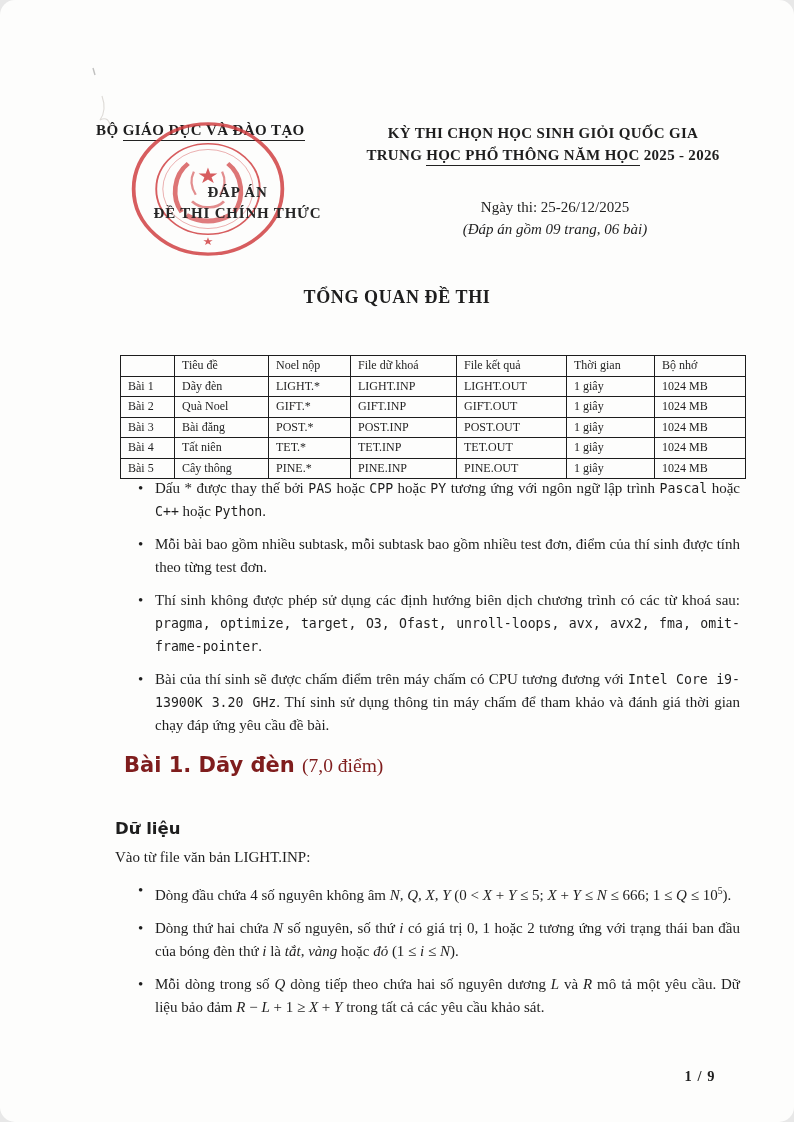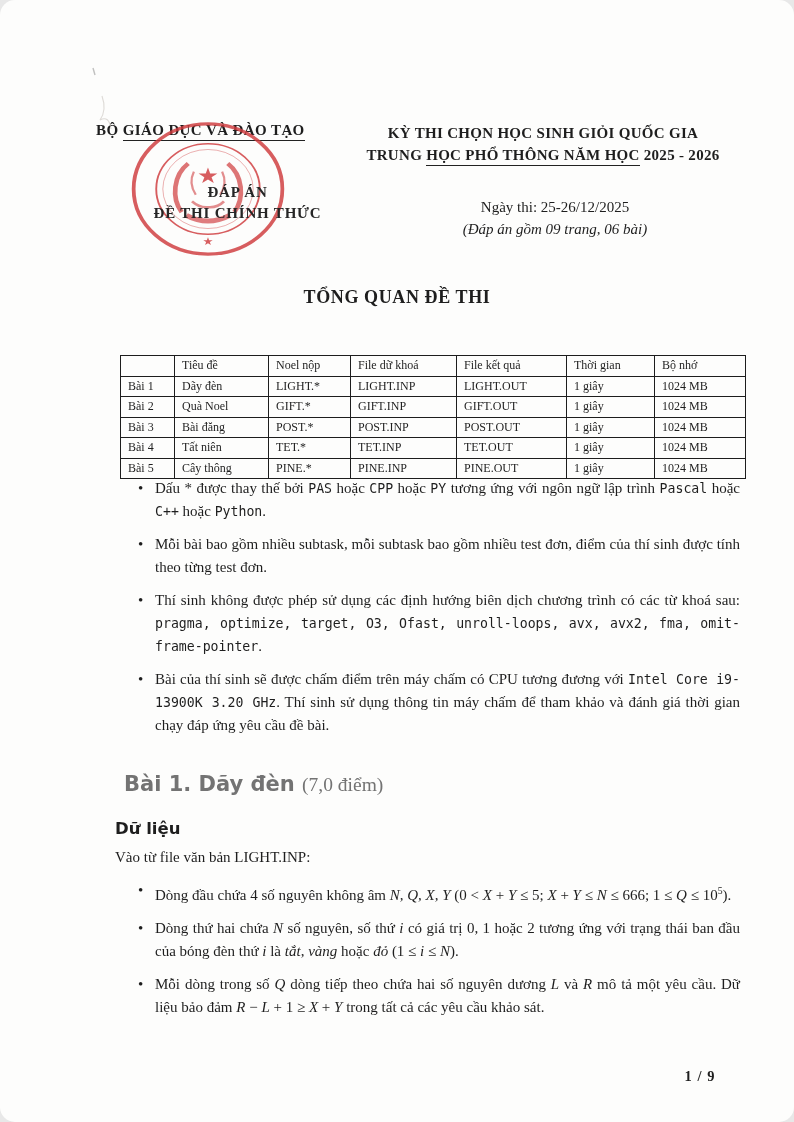--- a/index.html
+++ b/index.html
@@ -59,23 +59,23 @@
   .bullets { position:absolute; width:602px; }
   .notes-list { left:138px; top:477px; }
   .data-list  { left:138px; top:879px; }
   .bullet { position:relative; padding-left:17px; font-size:15px; line-height:23px; margin-bottom:10px; text-align:justify; }
   .bullet .marker { position:absolute; left:0; top:0; }
   .seg-m { font-family:"DejaVu Sans Mono", monospace; font-size:0.88em; }
   .seg-i { font-style:italic; }
   sup { font-size:0.65em; }
   
   .prob-heading {
-    position:absolute; left:124px; top:772px; white-space:nowrap;
+    position:absolute; left:124px; top:753px; white-space:nowrap;
     font-family:"DejaVu Sans", sans-serif; font-weight:bold; font-size:21px;
-    color:#737373;
+    color:#7f1d1d;
   }
   .prob-points { font-family:"Liberation Serif", serif; font-weight:normal; font-size:19.5px; }
   .sub-heading {
     position:absolute; left:115px; top:819px;
     font-family:"DejaVu Sans", sans-serif; font-weight:bold; font-size:16.5px;
   }
   .intro-line { position:absolute; left:115px; top:849px; font-size:15px; }
   
   .page-number {
     position:absolute; left:655px; top:1068px; width:90px; text-align:center;

